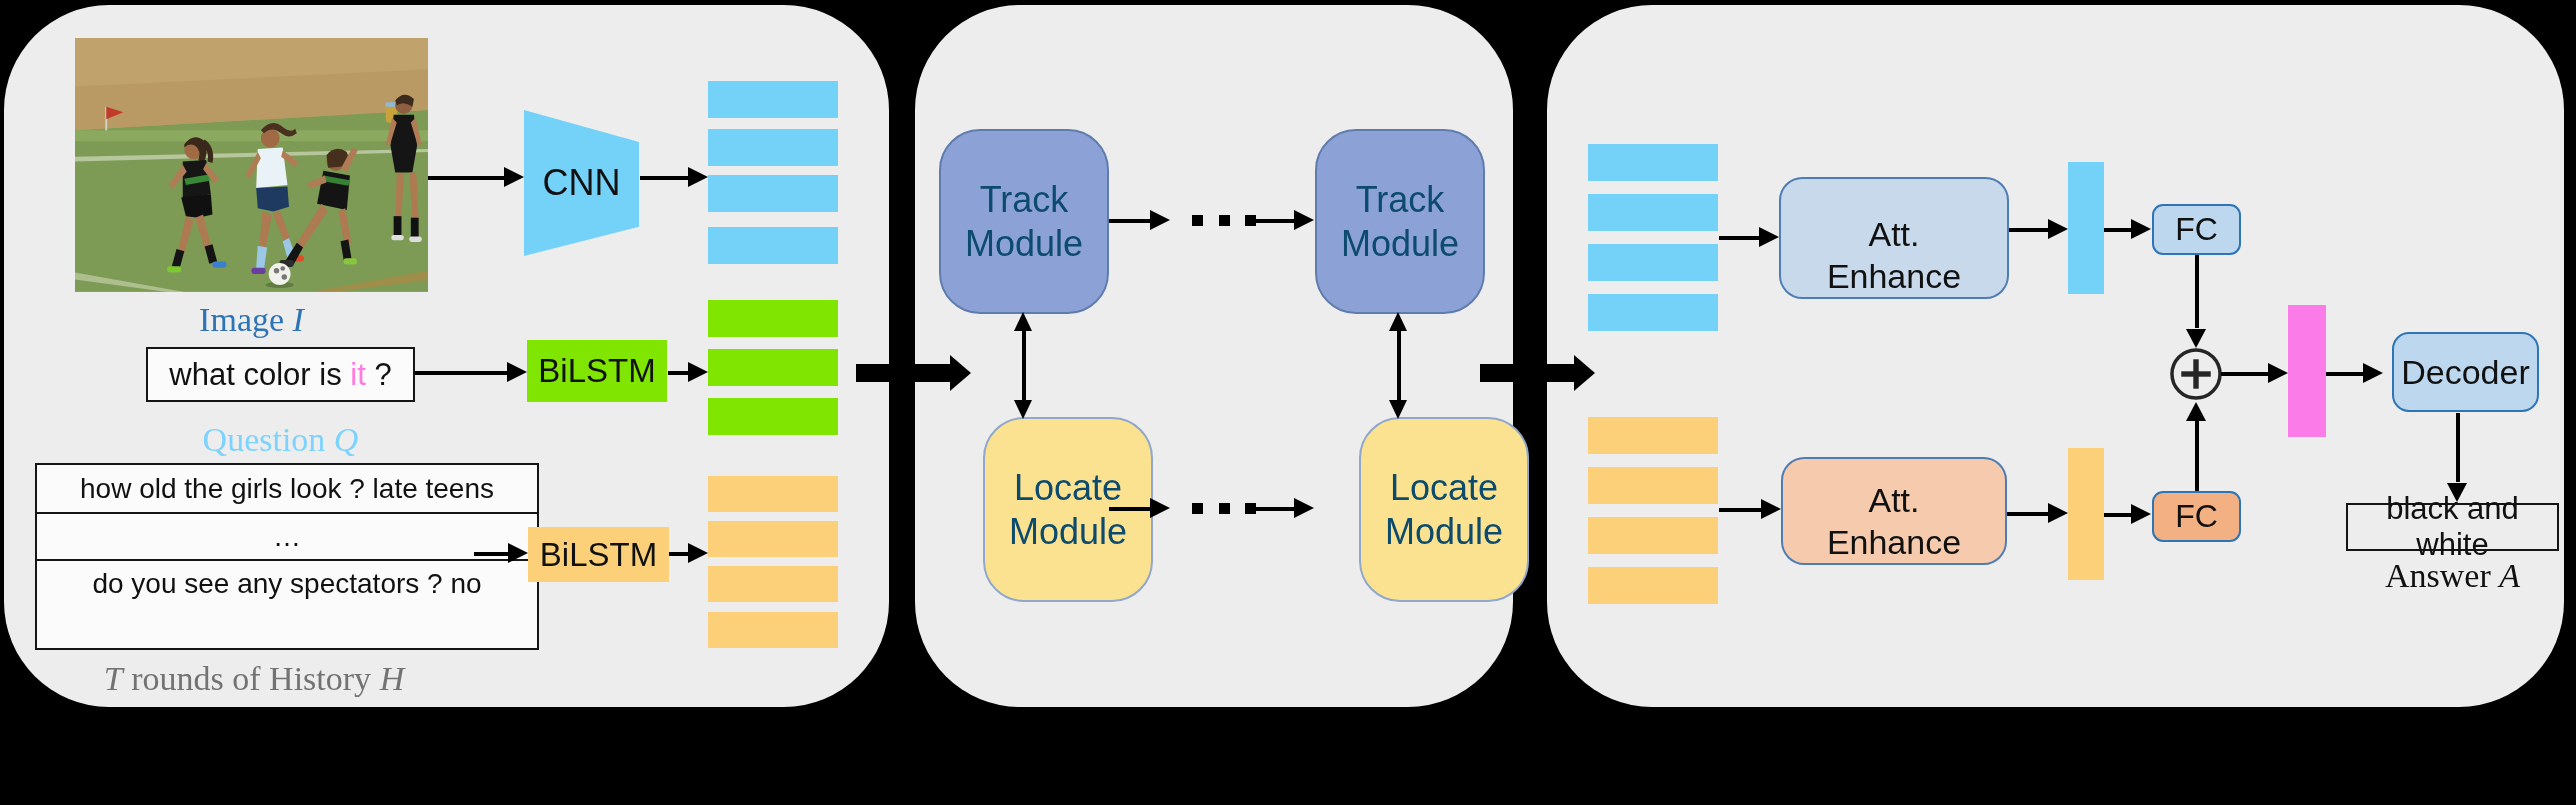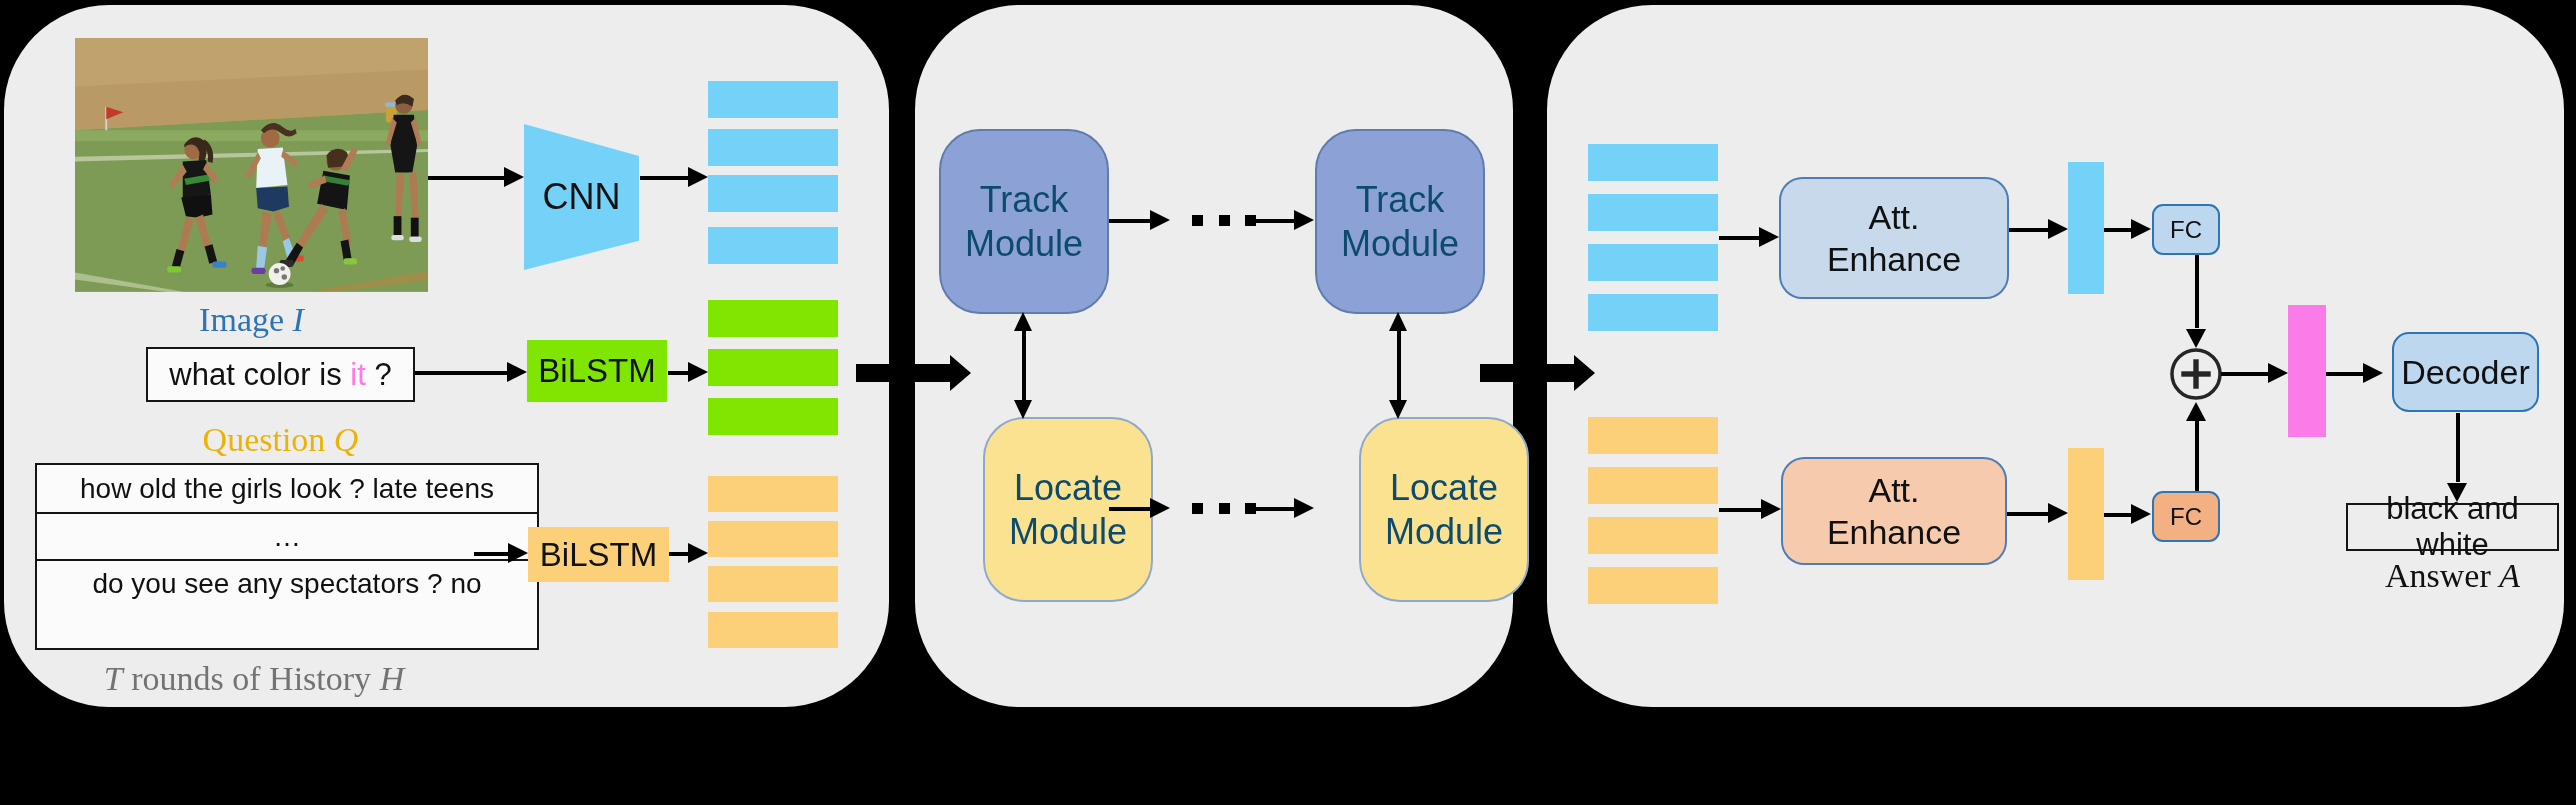--- a/index.html
+++ b/index.html
@@ -32,23 +32,23 @@
   
   .bigah{position:absolute;background:#000;height:18px;z-index:5;}
   .bigah::after{content:"";position:absolute;right:-21px;top:-9.4px;width:0;height:0;
     border-left:21px solid #000;border-top:18px solid transparent;border-bottom:18px solid transparent;}
   .dot{position:absolute;width:11px;height:11px;background:#000;}
   .module{position:absolute;display:flex;align-items:center;justify-content:center;
     text-align:center;font-size:36px;line-height:44px;color:#0c4a6e;}
   .track{background:#8CA2D7;border:2.3px solid #5F7CAD;border-radius:41px;width:170px;height:185px;box-sizing:border-box;}
   .locate{background:#FAE291;border:2.3px solid #8FA8CB;border-radius:41px;width:170px;height:185px;box-sizing:border-box;margin-left:44px;}
   .attbox{border:2.3px solid #4E7CB5;border-radius:23.4px;box-sizing:border-box;
-    display:flex;align-items:center;justify-content:center;font-size:34px;line-height:42px;text-align:center;}
-  .fcbox{border:2.3px solid #2E75B6;border-radius:11px;box-sizing:border-box;width:68px;height:51px;
-    display:flex;align-items:center;justify-content:center;font-size:24px;}
+    display:flex;align-items:flex-end;justify-content:center;font-size:34px;line-height:42px;text-align:center;}
+  .fcbox{border:2.3px solid #2E75B6;border-radius:11px;box-sizing:border-box;width:89px;height:51px;
+    display:flex;align-items:center;justify-content:center;font-size:32px;}
   .txtbox{border:2.3px solid #151515;box-sizing:border-box;background:#FBFBFB;
     display:flex;align-items:center;justify-content:center;font-family:Liberation Sans, sans-serif;text-align:center;}
   .hrow{height:47px;display:flex;align-items:center;justify-content:center;font-size:28px;}
   .hrow + .hrow{border-top:2.3px solid #151515;box-sizing:border-box;}
   .hl{color:#FF7BE0;}
   .caption{position:absolute;text-align:center;font-family:"Liberation Serif",serif;font-size:34px;}
   .ital{font-style:italic;}
 </style>
 </head>
 <body>
@@ -126,36 +126,36 @@
   <circle cx="268" cy="306" r="3.5" fill="#777"></circle>
   <circle cx="266" cy="295" r="3" fill="#777"></circle>
 </svg>
 
 <div class="caption" style="left:75px;top:301px;width:353px;color:#2E74B5;">
   <span>Image </span><span class="ital">I</span>
 </div>
 
 <div class="ah" style="left:428px;top:176px;width:76px;"></div>
 
-<div class="abs center" style="left:524px;top:124px;width:115px;height:146px;background:#74D2F8;
+<div class="abs center" style="left:524px;top:110px;width:115px;height:146px;background:#74D2F8;
             clip-path:polygon(0 0,100% 22%,100% 80%,0 100%);font-size:36px;">
   <span>CNN</span>
 </div>
 
 <div class="ah" style="left:640px;top:176px;width:48px;"></div>
 
 <div class="bar" style="left:708px;top:81px;width:130px;height:37px;background:#74D2F8;"></div>
 <div class="bar" style="left:708px;top:129px;width:130px;height:37px;background:#74D2F8;"></div>
 <div class="bar" style="left:708px;top:175px;width:130px;height:37px;background:#74D2F8;"></div>
 <div class="bar" style="left:708px;top:227px;width:130px;height:37px;background:#74D2F8;"></div>
 
 <div class="txtbox abs" style="left:146px;top:347px;width:269px;height:55px;font-size:31px;">
   <span><span>what color is </span><span class="hl">it</span><span> ?</span></span>
 </div>
-<div class="caption" style="left:146px;top:421px;width:269px;color:#eab308;">
+<div class="caption" style="left:146px;top:421px;width:269px;color:#7dd3fc;">
   <span>Question </span><span class="ital">Q</span>
 </div>
 
 <div class="ah" style="left:415px;top:371px;width:92px;"></div>
 
 <div class="abs center" style="left:527px;top:340px;width:140px;height:62px;background:#80E501;font-size:33px;">
   <span>BiLSTM</span>
 </div>
 
 <div class="ah" style="left:668px;top:371px;width:20px;"></div>

